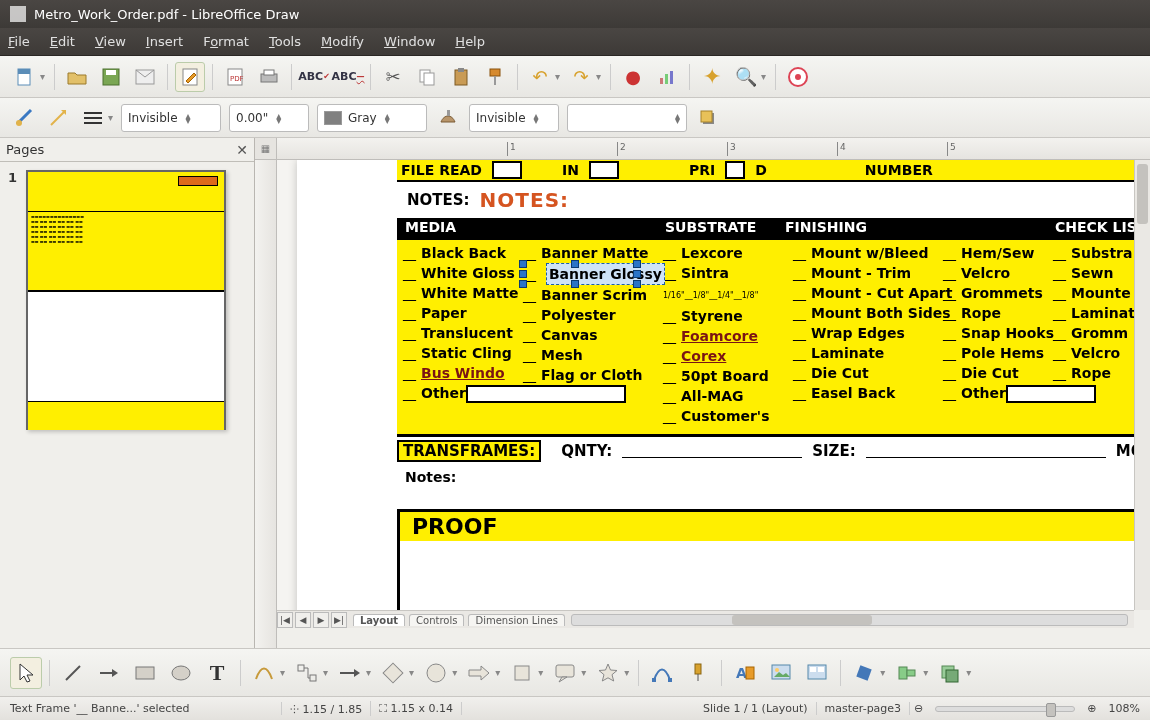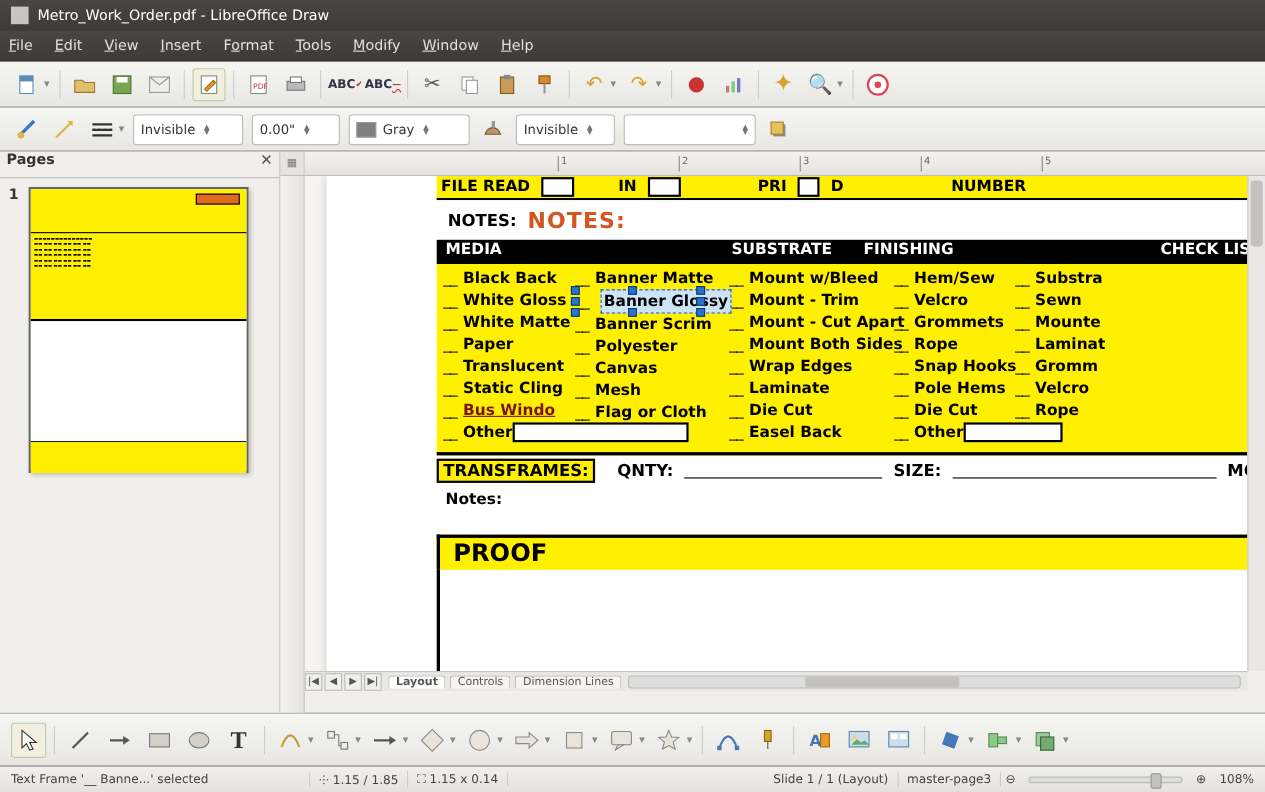--- a/index.html
+++ b/index.html
@@ -21,21 +21,21 @@
   .tb-btn.active{border:1px solid #bca;background:#f3efe0}
   .tb-sep{width:1px;height:26px;background:#ccc;margin:0 5px}
   .tb-drop{height:28px;border:1px solid #bbb;border-radius:3px;background:#fff;padding:0 6px;display:flex;align-items:center;font-size:12px;color:#333;margin:0 4px}
   .tb-drop .ud{margin-left:8px;font-size:10px;color:#777;display:flex;flex-direction:column;line-height:5px}
   .color-sw{width:18px;height:14px;border:1px solid #999;margin-right:6px}
 
   
   .workspace{position:absolute;left:0;right:0;top:138px;bottom:72px;display:flex;background:#f0efeb}
   
   .pages-panel{width:255px;background:#f0efeb;border-right:1px solid #b9b6b1;display:flex;flex-direction:column}
-  .pages-head{height:24px;display:flex;align-items:flex-start;justify-content:space-between;padding:0 6px;font-weight:bold;color:#333;border-bottom:1px solid #c0beb8}
+  .pages-head{height:24px;display:flex;align-items:center;justify-content:space-between;padding:0 6px;font-weight:normal;color:#333;border-bottom:1px solid #c0beb8}
   .pages-head .x{font-size:14px;color:#555;cursor:default}
   .pages-body{flex:1;overflow:auto;padding:8px}
   .thumb-wrap{display:flex}
   .thumb-num{width:18px;font-weight:bold;color:#333;font-size:13px}
   .thumb{width:200px;height:260px;background:#fff;border:2px solid #666;box-shadow:2px 2px 4px rgba(0,0,0,.2)}
   .thumb .th-top{height:40px;background:#ffef00;border-bottom:1px solid #000;position:relative}
   .thumb .th-top .sel{position:absolute;right:6px;top:4px;width:40px;height:10px;background:#de6a1b;border:1px solid #000}
   .thumb .th-mid{height:80px;background:#ffef00;border-bottom:2px solid #000;font-size:4px;line-height:5px;padding:2px 3px;color:#000;overflow:hidden}
   .thumb .th-blank{height:110px;background:#fff;border-bottom:1px solid #000}
   .thumb .th-foot{height:28px;background:#ffef00}
@@ -364,20 +364,31 @@
                   <span class="h" style="left:-4px;top:-3px"></span><span class="h" style="left:48px;top:-3px"></span><span class="h" style="right:10px;top:-3px"></span>
                   <span class="h" style="left:-4px;top:7px"></span><span class="h" style="right:10px;top:7px"></span>
                   <span class="h" style="left:-4px;bottom:-3px"></span><span class="h" style="left:48px;bottom:-3px"></span><span class="h" style="right:10px;bottom:-3px"></span>
                 </div>
                 <div class="item">Banner Scrim</div>
                 <div class="item">Polyester</div>
                 <div class="item">Canvas</div>
                 <div class="item">Mesh</div>
                 <div class="item">Flag or Cloth</div>
               </div>
+              <div class="col" style="width:130px">
+                <div class="item">Lexcore</div>
+                <div class="item">Sintra</div>
+                <div><span class="subnote">1/16"__1/8"__1/4"__1/8"</span></div>
+                <div class="item">Styrene</div>
+                <div class="item"><span class="u">Foamcore</span></div>
+                <div class="item"><span class="u">Corex</span></div>
+                <div class="item">50pt Board</div>
+                <div class="item">All-MAG</div>
+                <div class="item">Customer's</div>
+              </div>
               <div class="col" style="width:150px">
                 <div class="item">Mount w/Bleed</div>
                 <div class="item">Mount - Trim</div>
                 <div class="item">Mount - Cut Apart</div>
                 <div class="item">Mount Both Sides</div>
                 <div class="item">Wrap Edges</div>
                 <div class="item">Laminate</div>
                 <div class="item">Die Cut</div>
                 <div class="item">Easel Back</div>
               </div>

